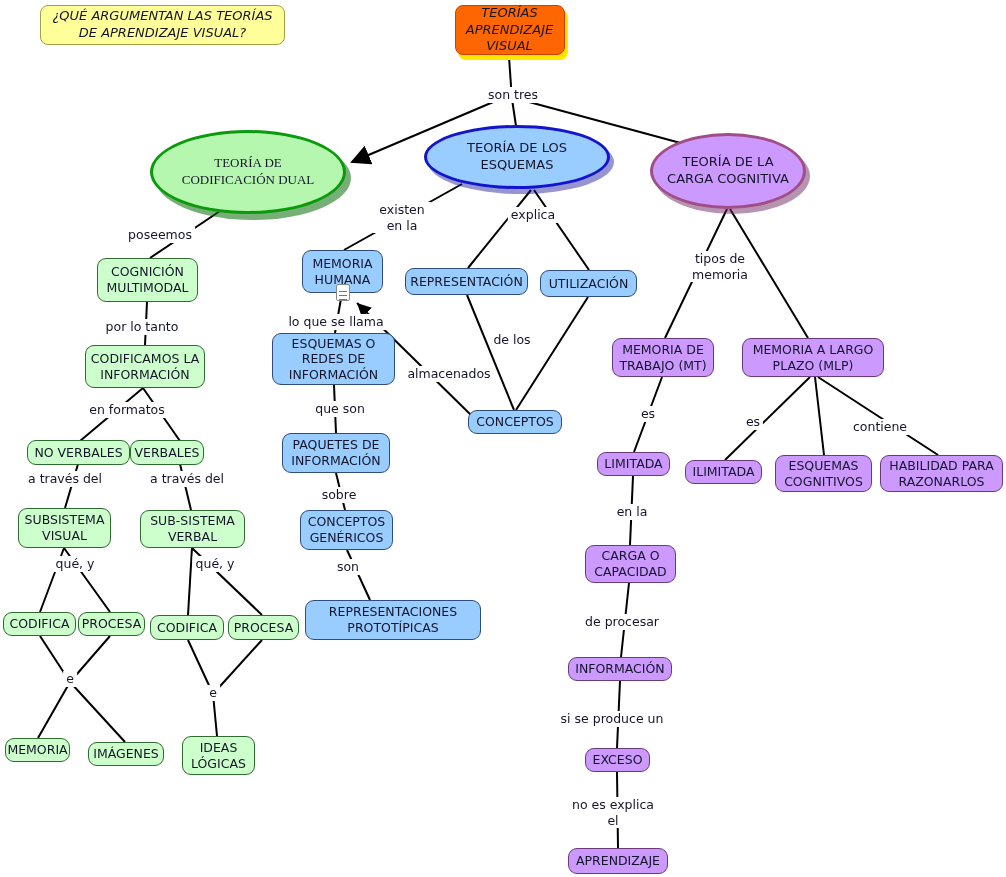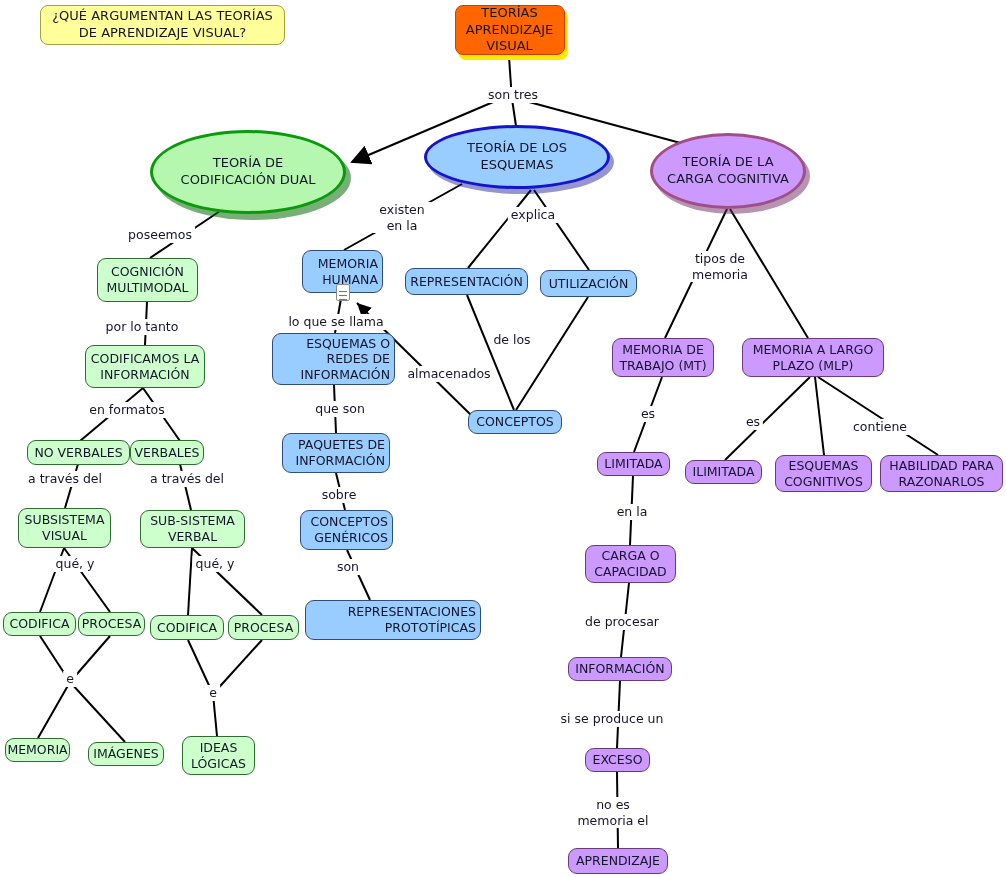--- a/index.html
+++ b/index.html
@@ -4,31 +4,31 @@
 <style>
   html,body{margin:0;padding:0;background:#ffffff;}
   #map{position:relative;width:1006px;height:877px;background:#ffffff;overflow:hidden;
        font-family:"DejaVu Sans","Liberation Sans",sans-serif;color:#15152a;}
   svg.wires{position:absolute;left:0;top:0;width:1006px;height:877px;}
   svg.wires line{stroke:#000;stroke-width:2;}
   .node{position:absolute;display:flex;align-items:center;justify-content:center;
         text-align:center;box-sizing:border-box;padding:2px 4px;font-size:12.5px;
         line-height:1.25;border:1px solid #3a3a3a;border-radius:9px;}
   .green{background:#ccffcc;border-color:#2f6b2f;}
-  .blue{background:#99ccff;border-color:#2f4d7a;text-align:right;}
+  .blue{background:#99ccff;border-color:#2f4d7a;}
   .purple{background:#cc99ff;border-color:#6b3a7a;}
   .ellipse{position:absolute;display:flex;align-items:center;justify-content:center;
         text-align:center;box-sizing:border-box;padding:6px 14px;font-size:13px;
         line-height:1.3;border-radius:50%;}
-  .ell-green{background:#b6f7b0;border:3px solid #0a9a0a;box-shadow:5px 6px 0 rgba(10,110,10,.55);}
+  .ell-green{background:#b6f7b0;border:3px solid #0a9a0a;box-shadow:5px 6px 0 rgba(10,110,10,.55);font-family:Liberation Serif, serif;}
   .ell-blue{background:#99ccff;border:3px solid #1414cc;box-shadow:4px 5px 0 rgba(20,20,150,.45);}
   .ell-purple{background:#cc99ff;border:3px solid #a04f86;box-shadow:4px 5px 0 rgba(110,40,100,.5);}
   .topbox{position:absolute;display:flex;align-items:center;justify-content:center;
         text-align:center;box-sizing:border-box;padding:4px 8px;font-size:13px;line-height:1.3;
-        border-radius:8px;}
+        border-radius:8px;font-style:italic;}
   .question{background:#ffff99;border:1px solid #a0a044;}
   .root{background:#ff6600;border:1px solid #cc3f00;box-shadow:3px 5px 0 #ffe800;padding-left:7px;}
   .edge-label{position:absolute;transform:translateX(-50%);background:#ffffff;
         text-align:center;font-size:12.5px;line-height:1.25;padding:0 3px;white-space:normal;}
   .res-icon{position:absolute;width:14px;height:17px;background:#ffffff;border:1px solid #8a8a8a;
         box-sizing:border-box;border-radius:2px;
         background-image:repeating-linear-gradient(#fff 0 3px,#4d79c8 3px 4px);
         background-size:8px 100%;background-repeat:no-repeat;background-position:2px 3px;}
 </style>
 </head>
@@ -152,15 +152,15 @@
   <div class="edge-label" style="left:340px;top:401px">que son</div>
   <div class="edge-label" style="left:339px;top:487px">sobre</div>
   <div class="edge-label" style="left:348px;top:559px">son</div>
   <div class="edge-label" style="left:720px;top:251px;width:60px">tipos de memoria</div>
   <div class="edge-label" style="left:648px;top:406px">es</div>
   <div class="edge-label" style="left:753px;top:414px">es</div>
   <div class="edge-label" style="left:880px;top:419px">contiene</div>
   <div class="edge-label" style="left:632px;top:504px">en la</div>
   <div class="edge-label" style="left:622px;top:614px">de procesar</div>
   <div class="edge-label" style="left:612px;top:711px">si se produce un</div>
-  <div class="edge-label" style="left:613px;top:797px;width:92px">no es memoria el</div>
+  <div class="edge-label" style="left:613px;top:797px;width:92px">no es explica el</div>
 
 </div>
 
 </body></html>

